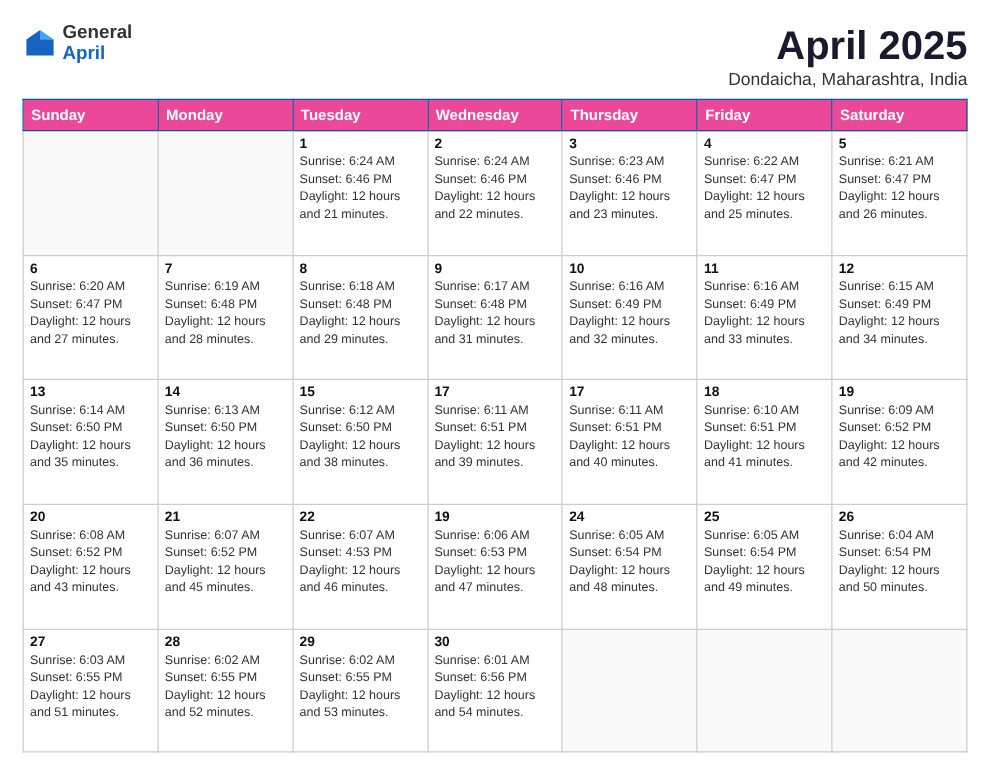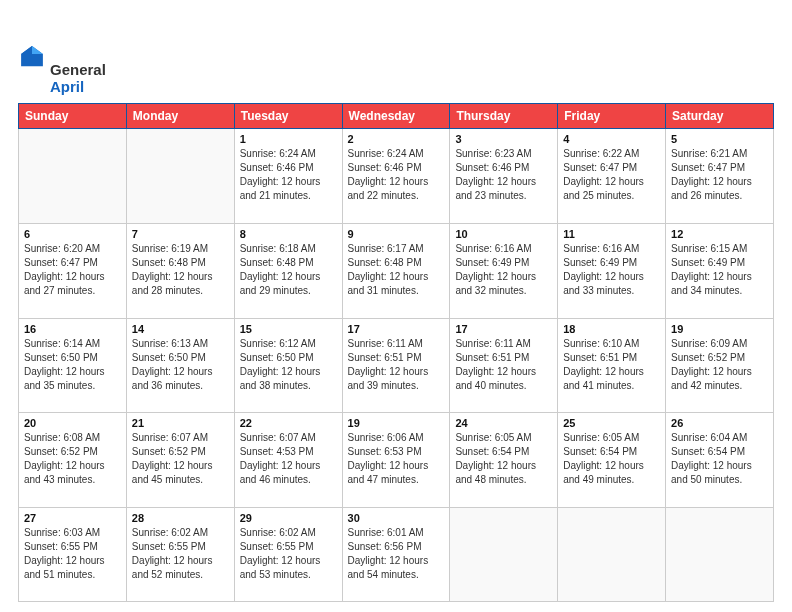--- a/index.html
+++ b/index.html
@@ -25,21 +25,20 @@
     }
     .logo {
       display: flex;
       align-items: center;
       gap: 4px;
     }
     .logo-text {
       display: flex;
       flex-direction: column;
       line-height: 1.1;
-      margin-top: 44px;
     }
     .logo-general {
       font-size: 15px;
       font-weight: bold;
       color: #333;
     }
     .logo-blue {
       font-size: 15px;
       font-weight: bold;
       color: #1565c0;
@@ -61,21 +60,21 @@
       color: #333;
     }
     .calendar {
       flex: 1;
       border: 1px solid #ccc;
       border-collapse: collapse;
       width: 100%;
       table-layout: fixed;
     }
     .calendar th {
-      background: #ef4444;
+      background: #ec4899;
       color: #fff;
       font-size: 12px;
       font-weight: bold;
       text-align: left;
       padding: 5px 6px;
       border: 1px solid #1255a0;
     }
     .calendar td {
       vertical-align: top;
       border: 1px solid #ccc;
@@ -112,20 +111,24 @@
       <svg class="logo-icon" viewBox="0 0 36 36">
         <polygon points="18,4 32,14 32,30 4,30 4,14" fill="#1565c0"></polygon>
         <polygon points="18,4 32,14 18,14" fill="#42a5f5"></polygon>
         <polygon points="18,4 4,14 18,14" fill="#1565c0"></polygon>
       </svg>
       <div class="logo-text">
         <span class="logo-general">General</span>
         <span class="logo-blue">April</span>
       </div>
     </div>
+    <div class="title-block">
+      <div class="title-month">April 2025</div>
+      <div class="title-location">Dondaicha, Maharashtra, India</div>
+    </div>
   </div>
 
   <table class="calendar">
     <thead>
       <tr>
         <th>Sunday</th>
         <th>Monday</th>
         <th>Tuesday</th>
         <th>Wednesday</th>
         <th>Thursday</th>
@@ -207,21 +210,21 @@
           </td>
           <td>
             <span class="day-num">12</span>
             <div class="day-info">Sunrise: 6:15 AM
 Sunset: 6:49 PM
 Daylight: 12 hours and 34 minutes.</div>
           </td>
         </tr>
         <tr>
           <td>
-            <span class="day-num">16</span>
+            <span class="day-num">13</span>
             <div class="day-info">Sunrise: 6:14 AM
 Sunset: 6:50 PM
 Daylight: 12 hours and 35 minutes.</div>
           </td>
           <td>
             <span class="day-num">14</span>
             <div class="day-info">Sunrise: 6:13 AM
 Sunset: 6:50 PM
 Daylight: 12 hours and 36 minutes.</div>
           </td>

